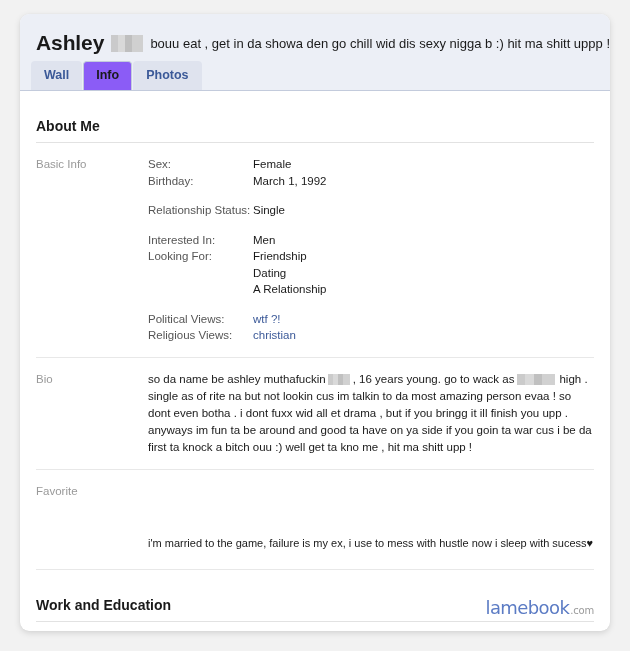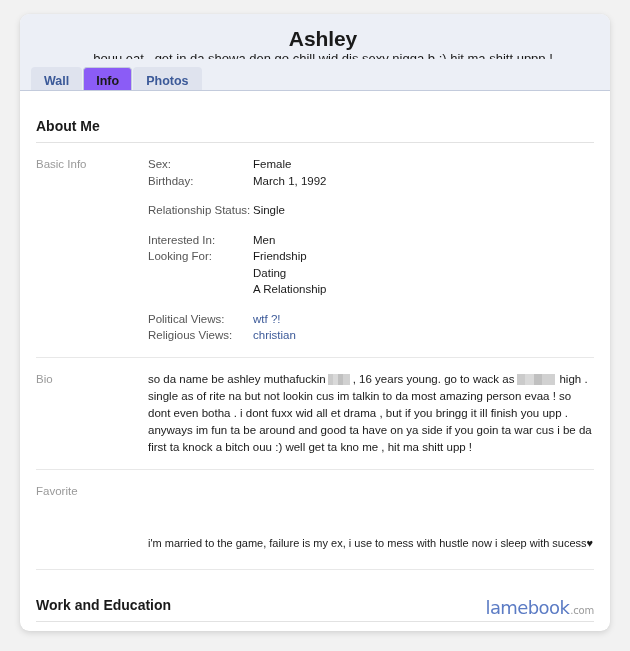--- a/index.html
+++ b/index.html
@@ -38,21 +38,20 @@
     box-sizing: border-box;
     overflow: hidden;
   }
   .name-row {
     white-space: nowrap;
     padding: 0 0 0 16px;
     height: 32px;
     display: flex;
     align-items: center;
     overflow: hidden;
-    flex-direction: column;
   }
   .profile-name {
     font-size: 21px;
     font-weight: bold;
     color: #1a1a1a;
     letter-spacing: -0.1px;
   }
   .redact {
     display: inline-block;
     vertical-align: middle;
@@ -81,21 +80,21 @@
     position: absolute;
     left: 11px;
     bottom: -1px;
     display: flex;
     align-items: flex-end;
   }
   .tab {
     font-size: 12.5px;
     font-weight: bold;
     color: #3b5998;
-    padding: 5px 12px 1px 12px;
+    padding: 5px 12px 7px 12px;
     line-height: 17px;
     background: #dfe3ee;
     border: 1px solid transparent;
     border-bottom: none;
     border-radius: 4px 4px 0 0;
     margin-right: 1px;
     cursor: pointer;
   }
   .tab.active {
     background: #8b5cf6;

